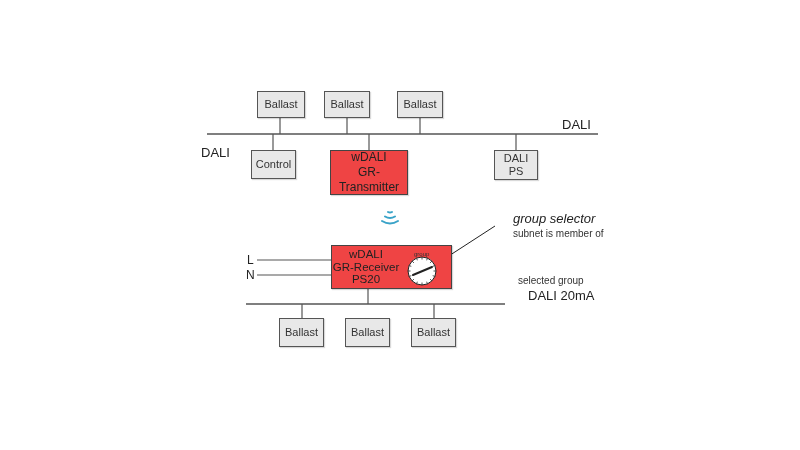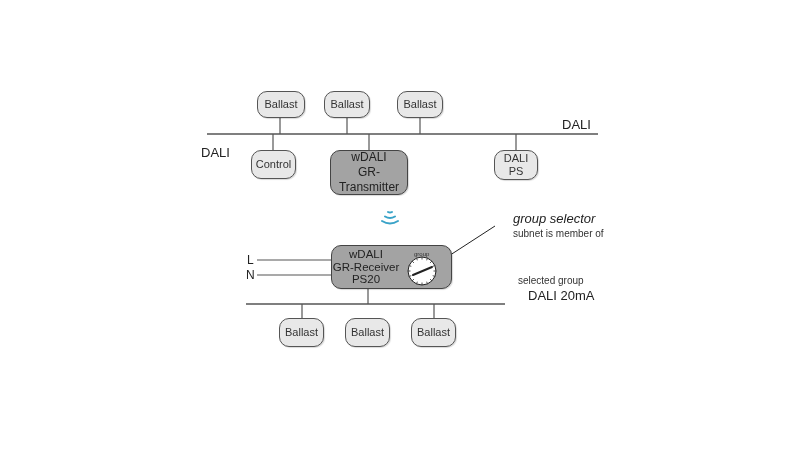--- a/index.html
+++ b/index.html
@@ -1,24 +1,24 @@
 <!DOCTYPE html>
 <html><head>
 <meta charset="utf-8">
 <style>
   html, body { margin:0; padding:0; background:#ffffff; }
   body { width:800px; height:450px; position:relative; overflow:hidden;
          font-family:"Liberation Sans", sans-serif; color:#222; }
   svg { position:absolute; left:0; top:0; }
   .box { position:absolute; box-sizing:border-box; border:1px solid #555;
-         border-radius:10px; background:#e8e8e8;
+         border-radius:0; background:#e8e8e8;
          display:flex; align-items:center; justify-content:center; text-align:center;
          font-size:11px; line-height:13px; color:#333;
          box-shadow: 1px 1px 1px rgba(0,0,0,0.15); }
-  .box.dark { background:#a3a3a3; border-color:#444; font-size:12px; line-height:15px; color:#222; }
+  .box.dark { background:#ef4444; border-color:#444; font-size:12px; line-height:15px; color:#222; }
   .label { position:absolute; font-size:13px; color:#222; white-space:nowrap; }
   .small { font-size:10px; color:#333; }
 </style>
 </head>
 <body>
 
 <svg width="800" height="450">
   <defs>
     <marker id="arrow" markerWidth="8" markerHeight="8" refX="7" refY="4" orient="auto">
       <path d="M0,0 L8,4 L0,8 z" fill="#222"></path>

